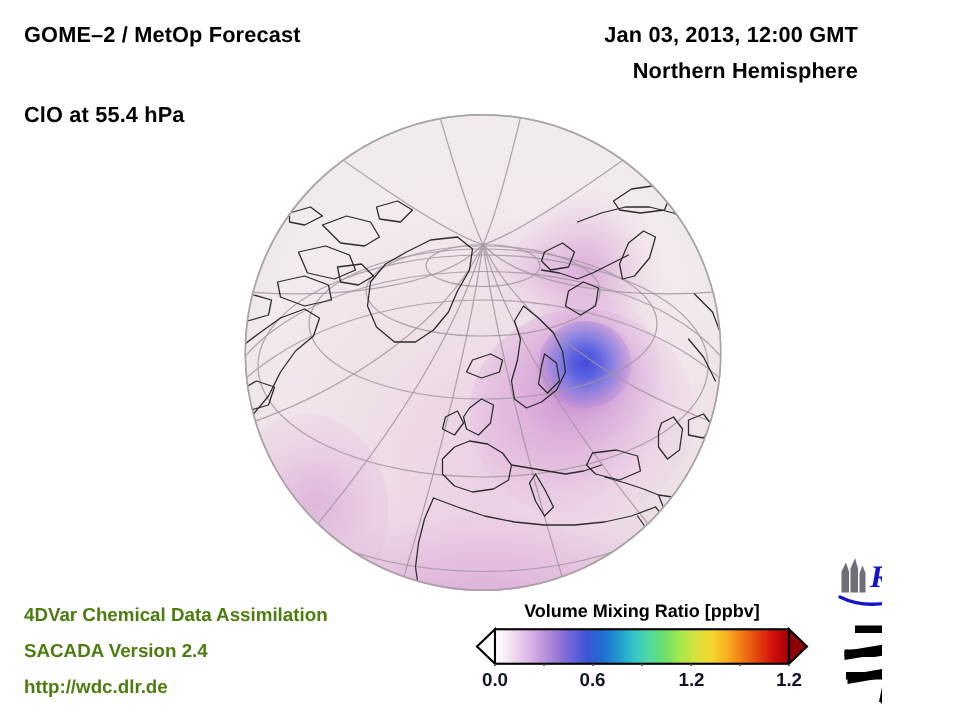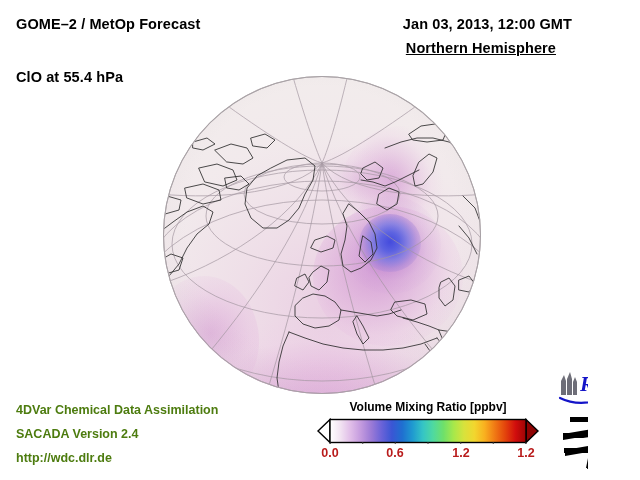--- a/index.html
+++ b/index.html
@@ -22,21 +22,21 @@
     position: absolute;
     font-weight: bold;
     font-size: 14.5px;
     color: #000000;
     white-space: nowrap;
     letter-spacing: 0.1px;
   }
   #title-line-1 { left: 16px;  top: 16px; }
   #title-line-2 { left: 16px;  top: 40px; margin-top: 29px; }
   #date-line    { right: 16px; top: 16px; text-align: center; }
-  #region-line  { right: 32px; top: 40px; text-align: right; text-decoration: underline; }
+  #region-line  { right: 16px; top: 40px; text-align: right; }
 
   
   .ftr {
     position: absolute;
     left: 16px;
     font-weight: bold;
     font-size: 12.5px;
     color: #4d7c0f;
     white-space: nowrap;
   }
@@ -122,21 +122,21 @@
     position: absolute;
     left: 0;
     top: 46px;
     width: 228px;
     height: 20px;
   }
   .cb-ticklabel {
     position: absolute;
     font-weight: bold;
     font-size: 12.5px;
-    color: #b91c1c;
+    color: #0f172a;
     transform: translateX(-50%);
     white-space: nowrap;
   }
 
   
   #riu-logo {
     position: absolute;
     left: 558px;
     top: 371px;
     width: 76px;

